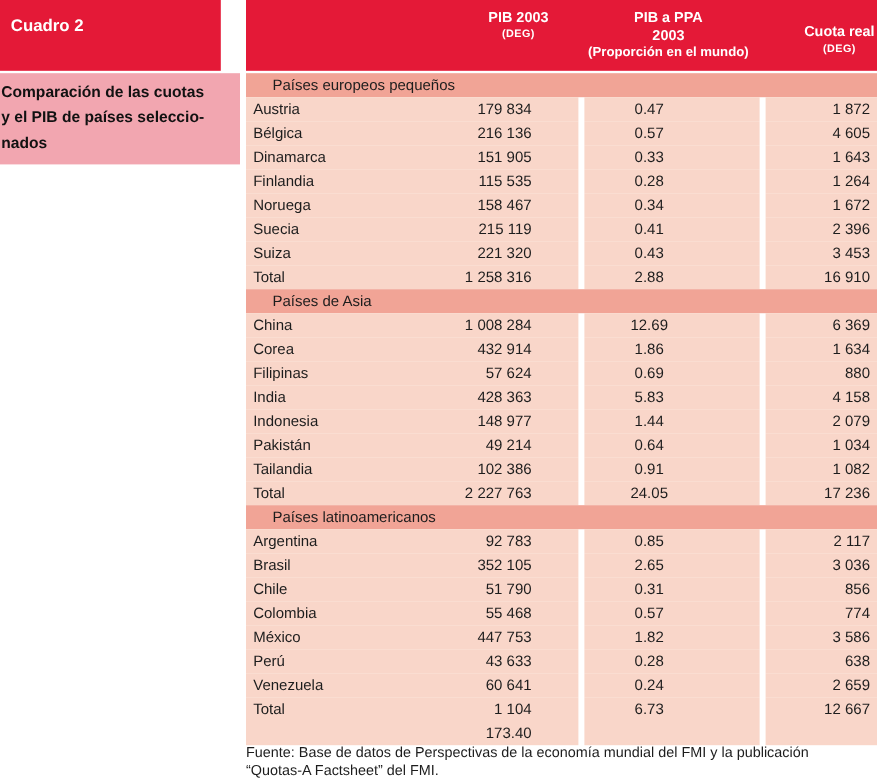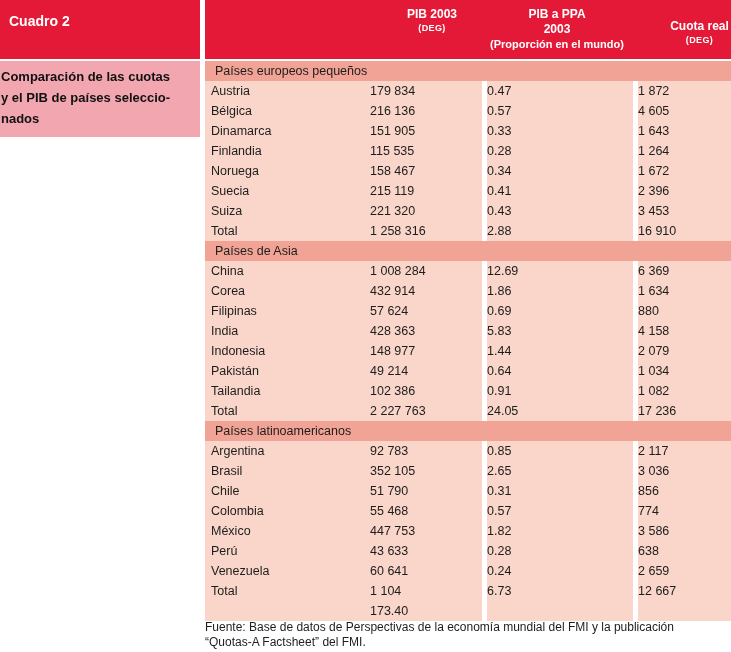--- a/index.html
+++ b/index.html
@@ -8,21 +8,21 @@
     font-family: "Liberation Sans", sans-serif;
     color: var(--text_dark, #1d1d1d);
   }
   .page {
     position: relative; width: 731px; height: 652px;
     background: #ffffff; overflow: hidden;
   }
 
   
   .red-left {
-    position: absolute; left: 0; top: 0; width: 200px; height: 59px;
+    position: absolute; left: 0; top: 0; width: 184px; height: 59px;
     background: var(--header_red, #e41937);
   }
   .cuadro-label {
     position: absolute; left: 9px; top: 13px;
     font-size: 14px; font-weight: bold; color: #ffffff;
   }
   .red-right {
     position: absolute; left: 205px; top: 0; width: 526px; height: 59px;
     background: var(--header_red, #e41937); color: #ffffff; text-decoration: underline;
   }
@@ -52,26 +52,26 @@
     min-height: 20px;
   }
   .cell {
     font-size: 12.5px; line-height: 20px;
     color: var(--text_dark, #1d1d1d);
     white-space: pre-line;
   }
   .section-cell {
     grid-column: 1 / -1;
     background: var(--section_salmon, #f1a496);
-    padding-left: 10px;
+    padding-left: 22px;
   }
   .name-cell  { grid-column: 1; background: var(--row_salmon, #f9d6c9); padding-left: 6px; }
-  .pib-cell   { grid-column: 2; background: var(--row_salmon, #f9d6c9); text-align: left; padding-right: 16px; }
-  .ppa-cell   { grid-column: 4; background: var(--row_salmon, #f9d6c9); text-align: left; padding-right: 38px; }
-  .cuota-cell { grid-column: 6; background: var(--row_salmon, #f9d6c9); padding-right: 24px;  }
+  .pib-cell   { grid-column: 2; background: var(--row_salmon, #f9d6c9); text-align: right; padding-right: 39px; }
+  .ppa-cell   { grid-column: 4; background: var(--row_salmon, #f9d6c9); text-align: center; padding-right: 38px; }
+  .cuota-cell { grid-column: 6; background: var(--row_salmon, #f9d6c9); text-align: right; padding-right: 6px;  }
 
   
   .footer {
     position: absolute; left: 205px; top: 620px; width: 522px;
     font-size: 12px; line-height: 15px;
     white-space: pre-line; color: var(--text_dark, #1d1d1d);
   }
 </style>
 </head>
 <body>

